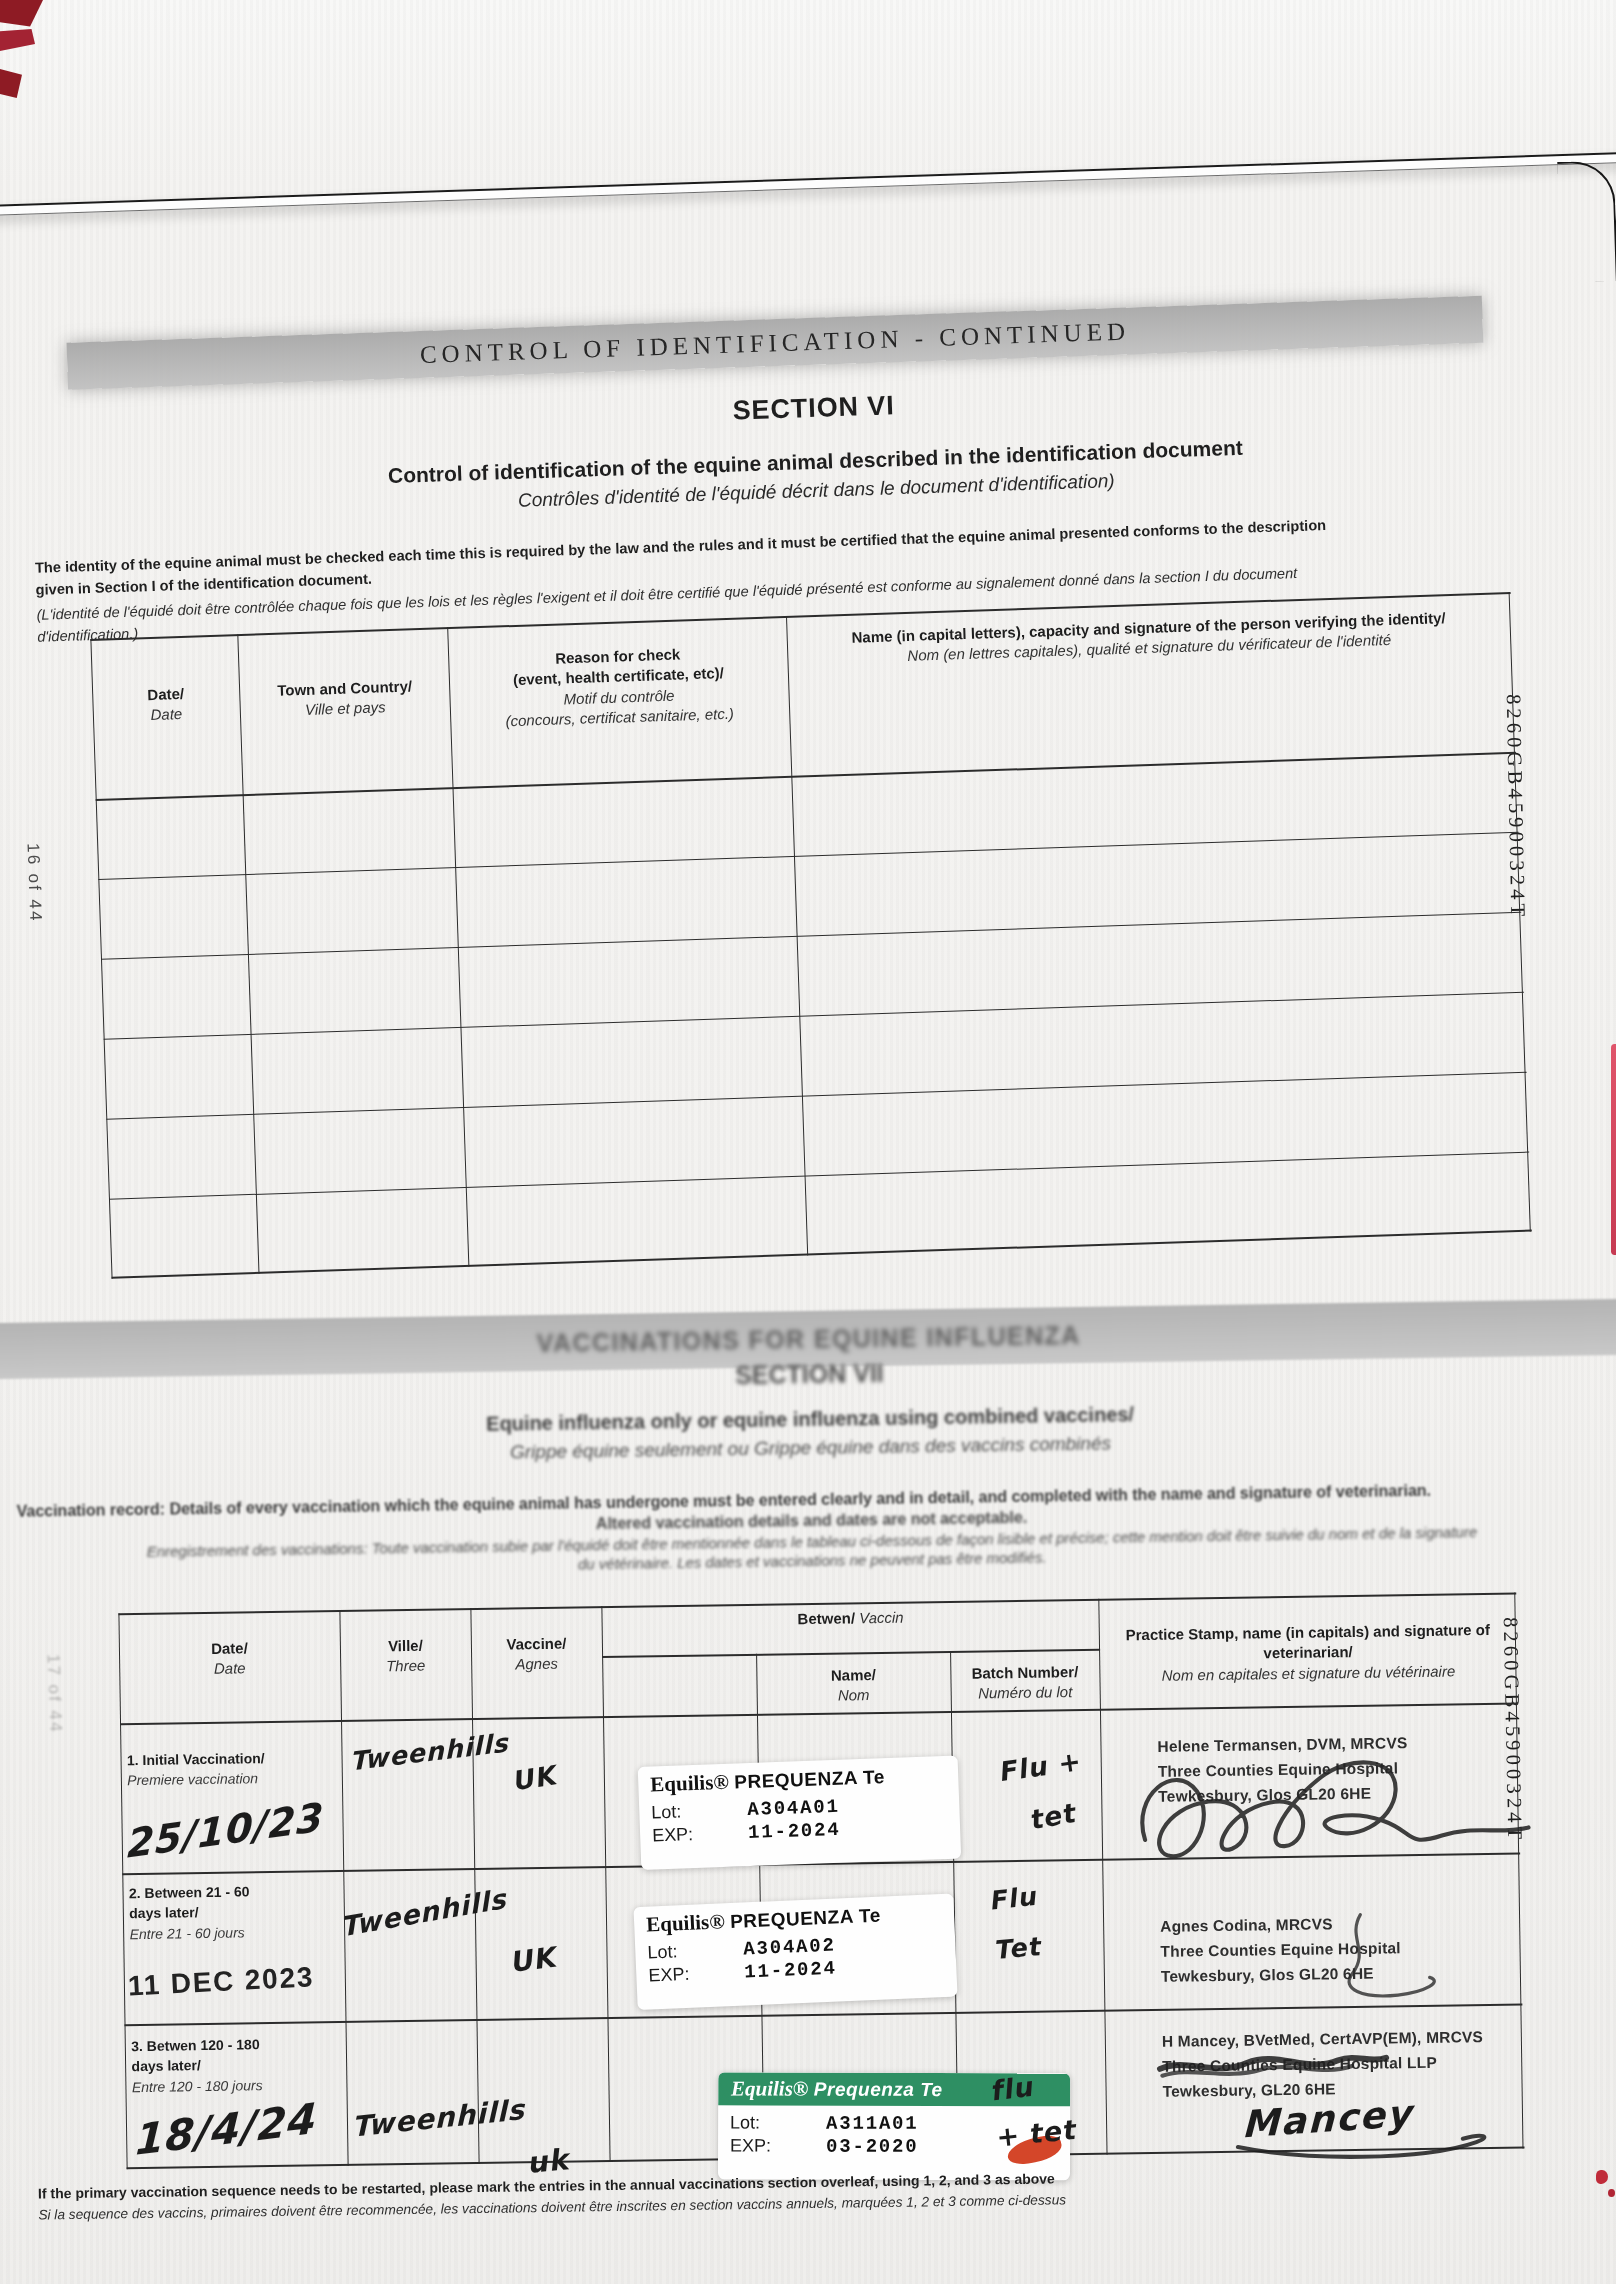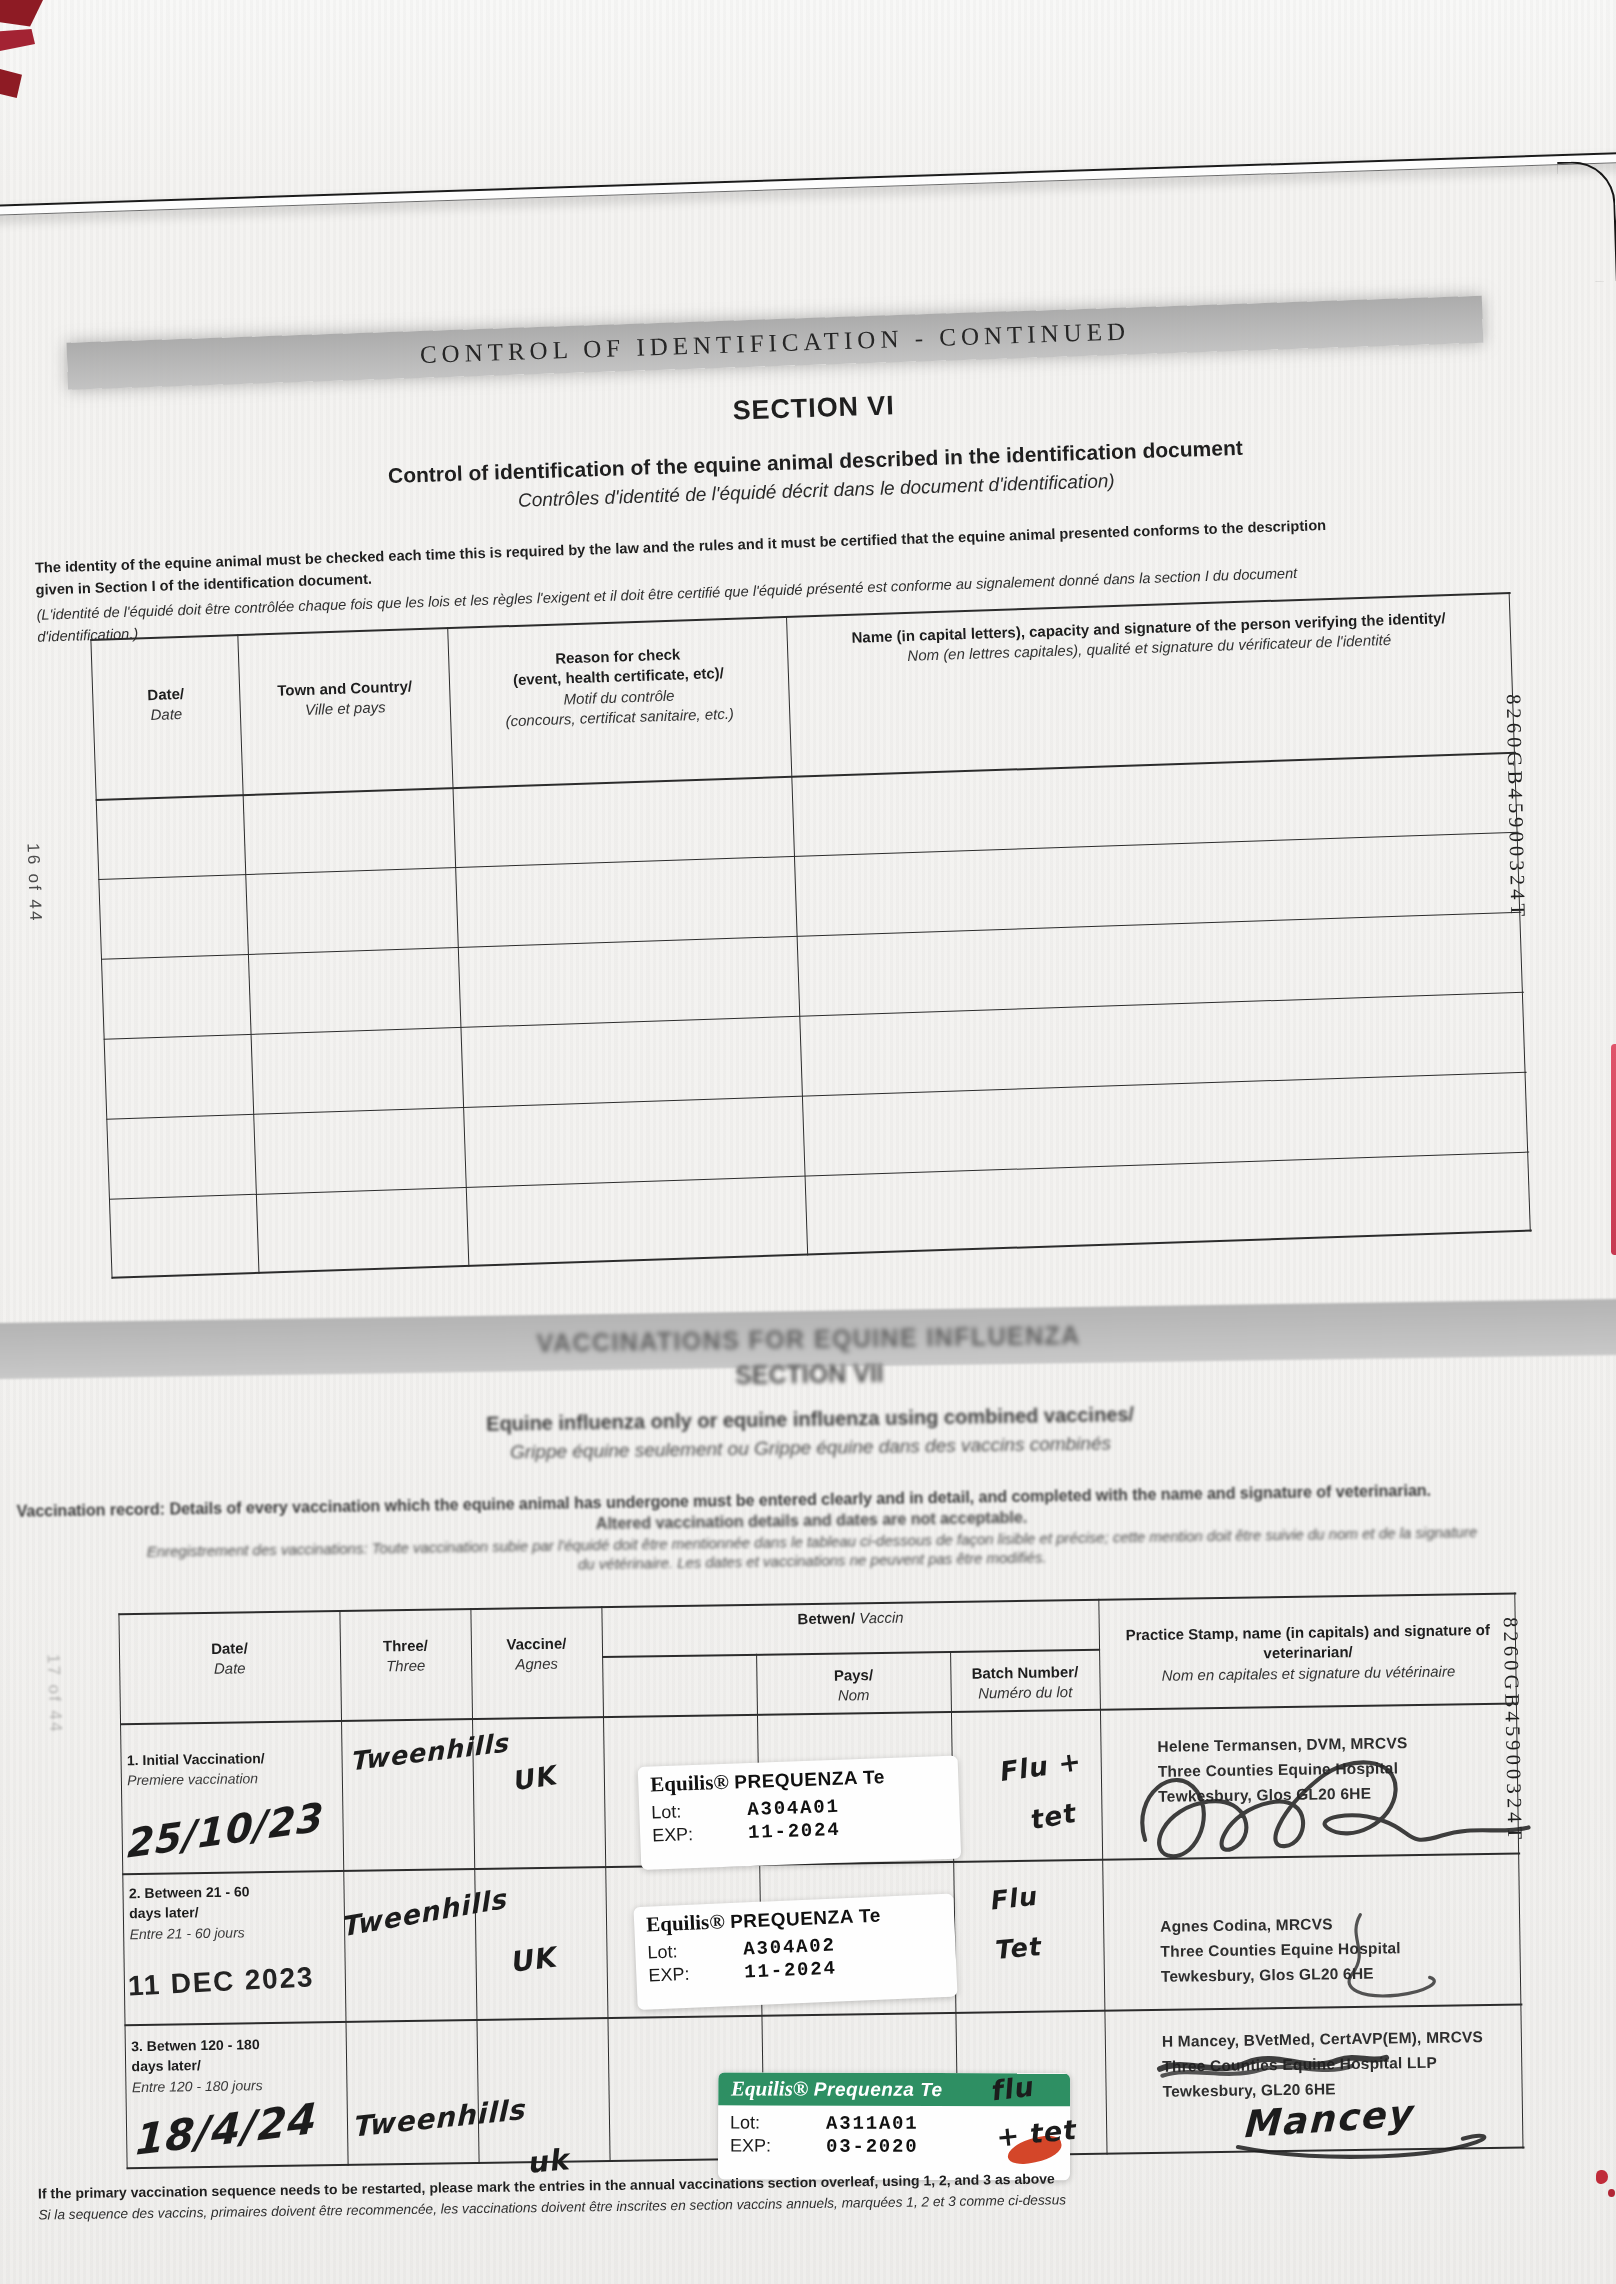--- a/index.html
+++ b/index.html
@@ -201,33 +201,33 @@
     <div class="h-line" style="left:483px;top:50px;width:498px;height:1.8px;"></div>
     <div class="h-line" style="left:0;top:110px;width:1398px;height:2.3px;"></div>
     <div class="h-line" style="left:0;top:260px;width:1398px;height:1.8px;"></div>
     <div class="h-line" style="left:0;top:411px;width:1398px;height:1.8px;"></div>
 
     <div class="cellhead" style="left:0;top:27px;width:221px;">
       <span class="b">Date/</span><br>
       <span class="fr">Date</span>
     </div>
     <div class="cellhead" style="left:221px;top:27px;width:131px;">
-      <span class="b">Three/</span><br>
+      <span class="b">Ville/</span><br>
       <span class="fr">Three</span>
     </div>
     <div class="cellhead" style="left:352px;top:27px;width:131px;">
       <span class="b">Vaccine/</span><br>
       <span class="fr">Agnes</span>
     </div>
     <div class="cellhead" style="left:483px;top:6.4px;width:498px;">
       <span class="b">Betwen/</span>
       <span class="fr">Vaccin</span>
     </div>
     <div class="cellhead" style="left:637px;top:63px;width:194px;">
-      <span class="b">Pays/</span><br>
+      <span class="b">Name/</span><br>
       <span class="fr">Nom</span>
     </div>
 
     <div class="cellhead" style="left:831px;top:63px;width:149px;">
       <span class="b">Batch Number/</span><br>
       <span class="fr">Numéro du lot</span>
     </div>
 
     <div class="cellhead" style="left:483px;top:63px;width:153px;"></div>
     <div class="cellhead" style="left:980px;top:27px;width:418px;padding:0 9px;box-sizing:border-box;">

